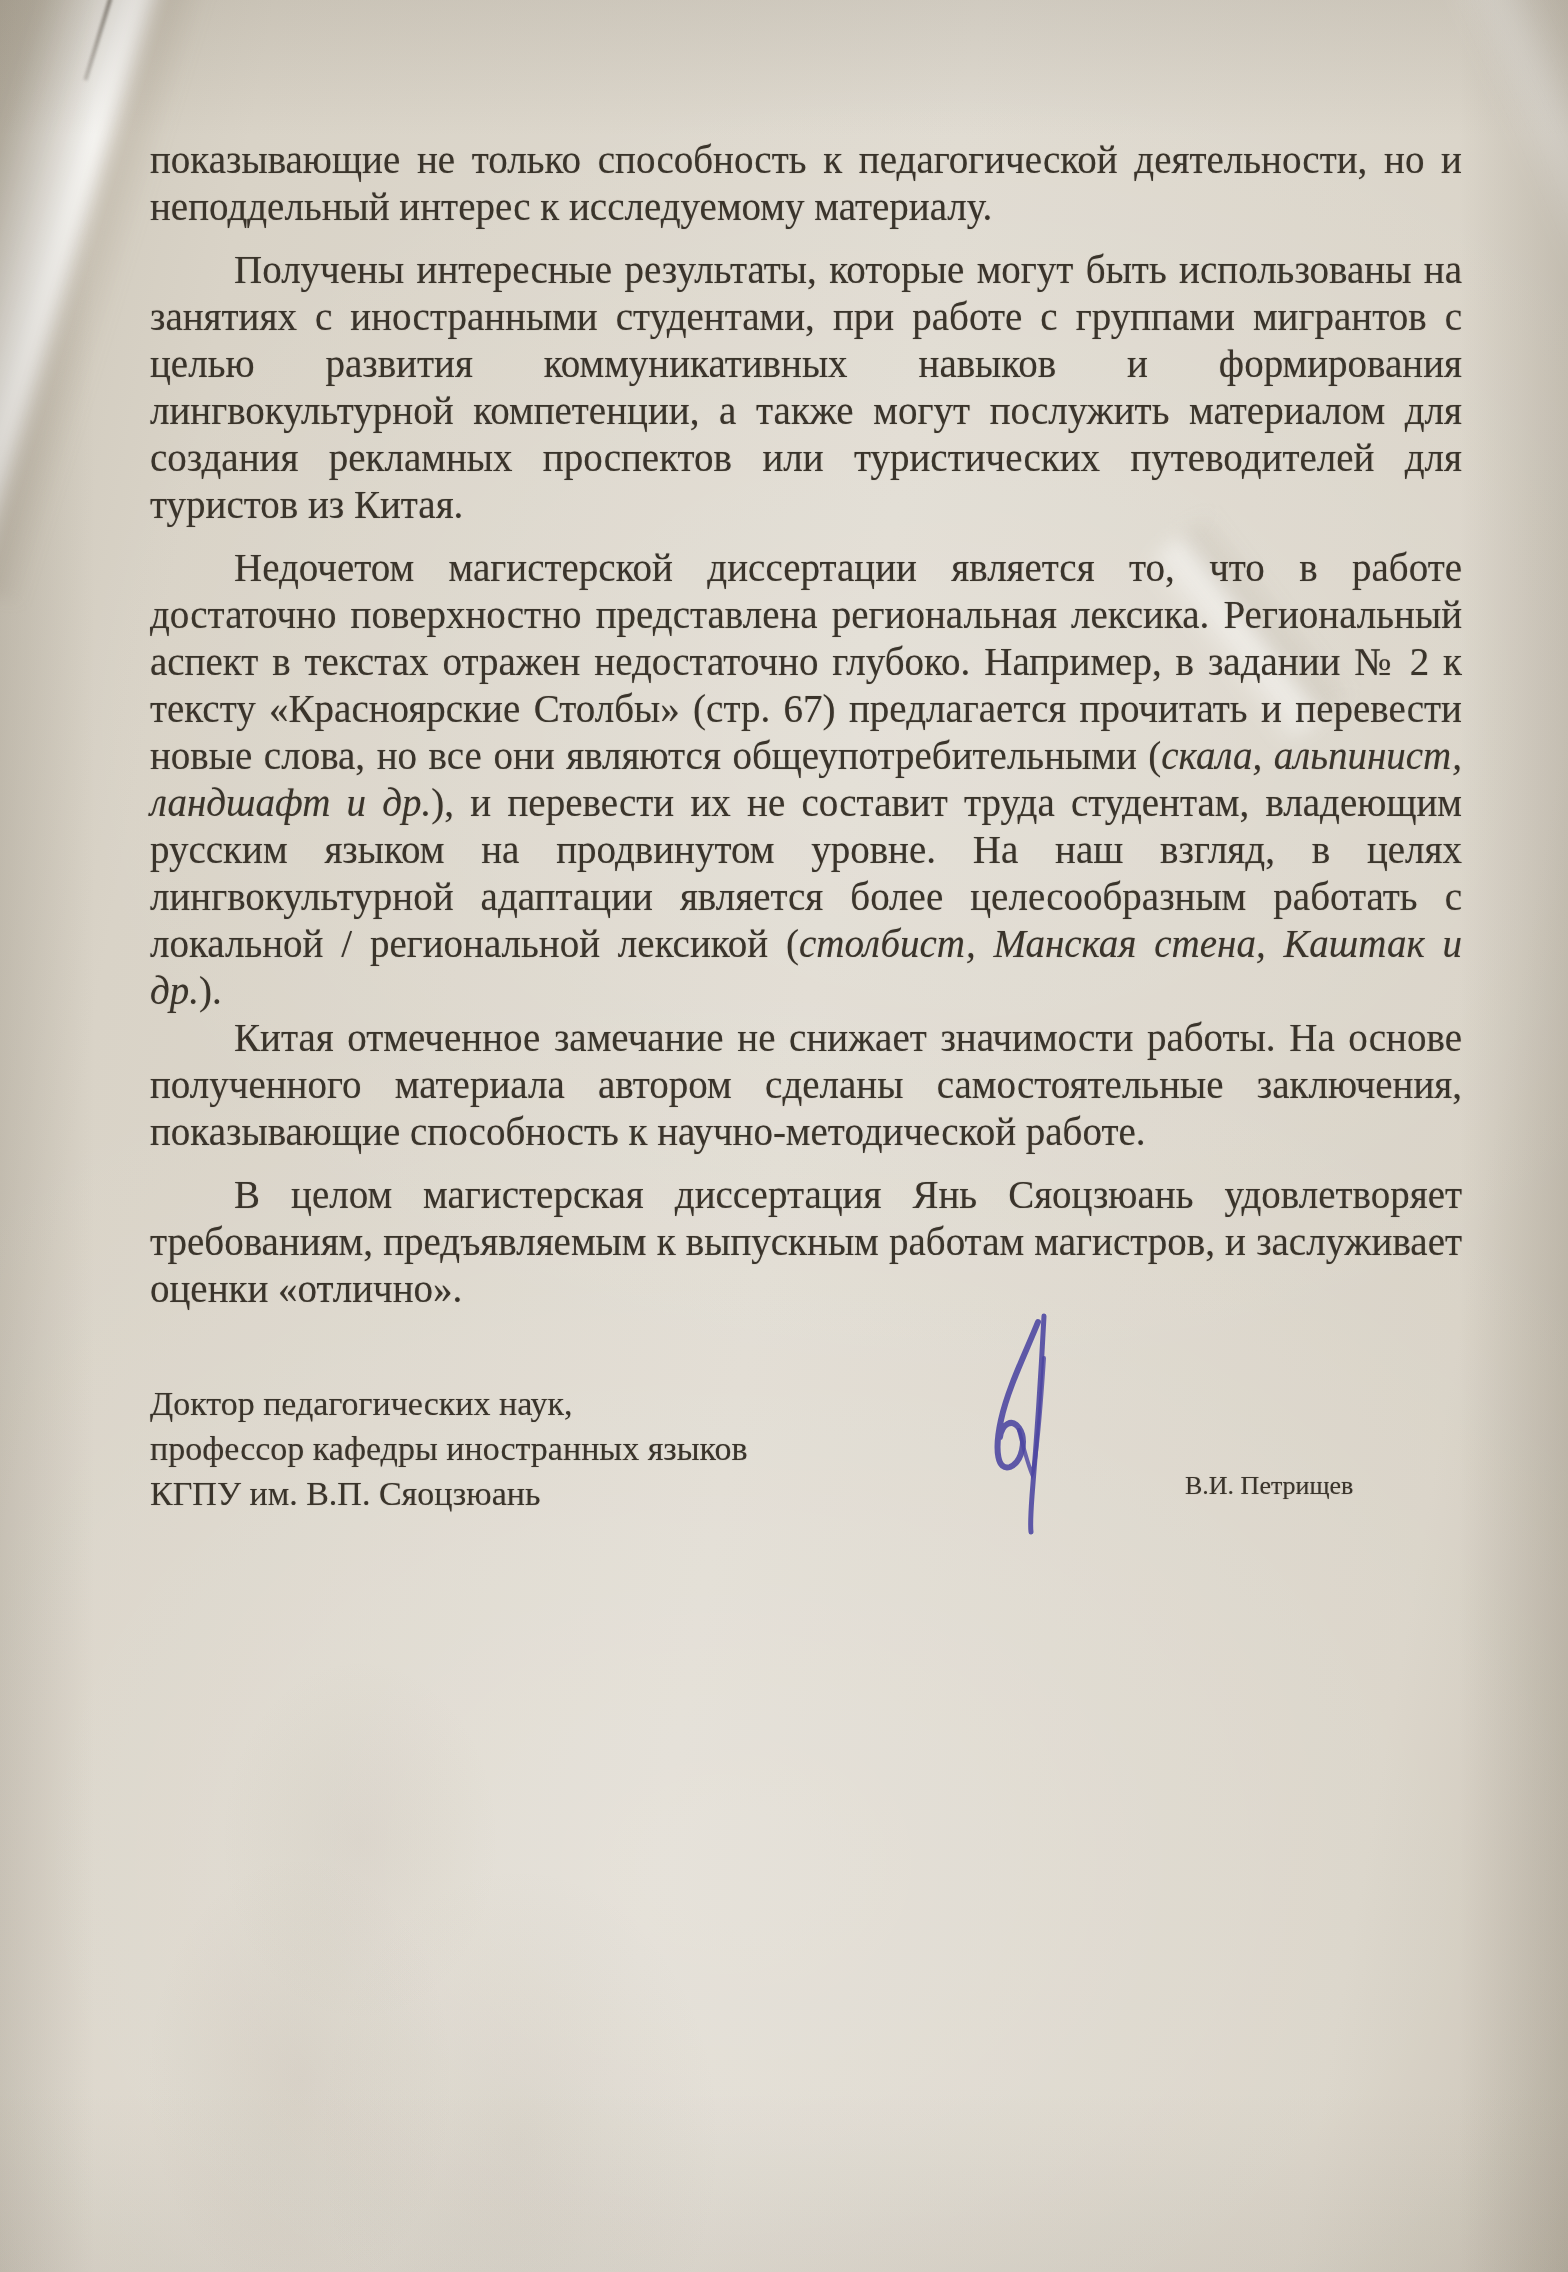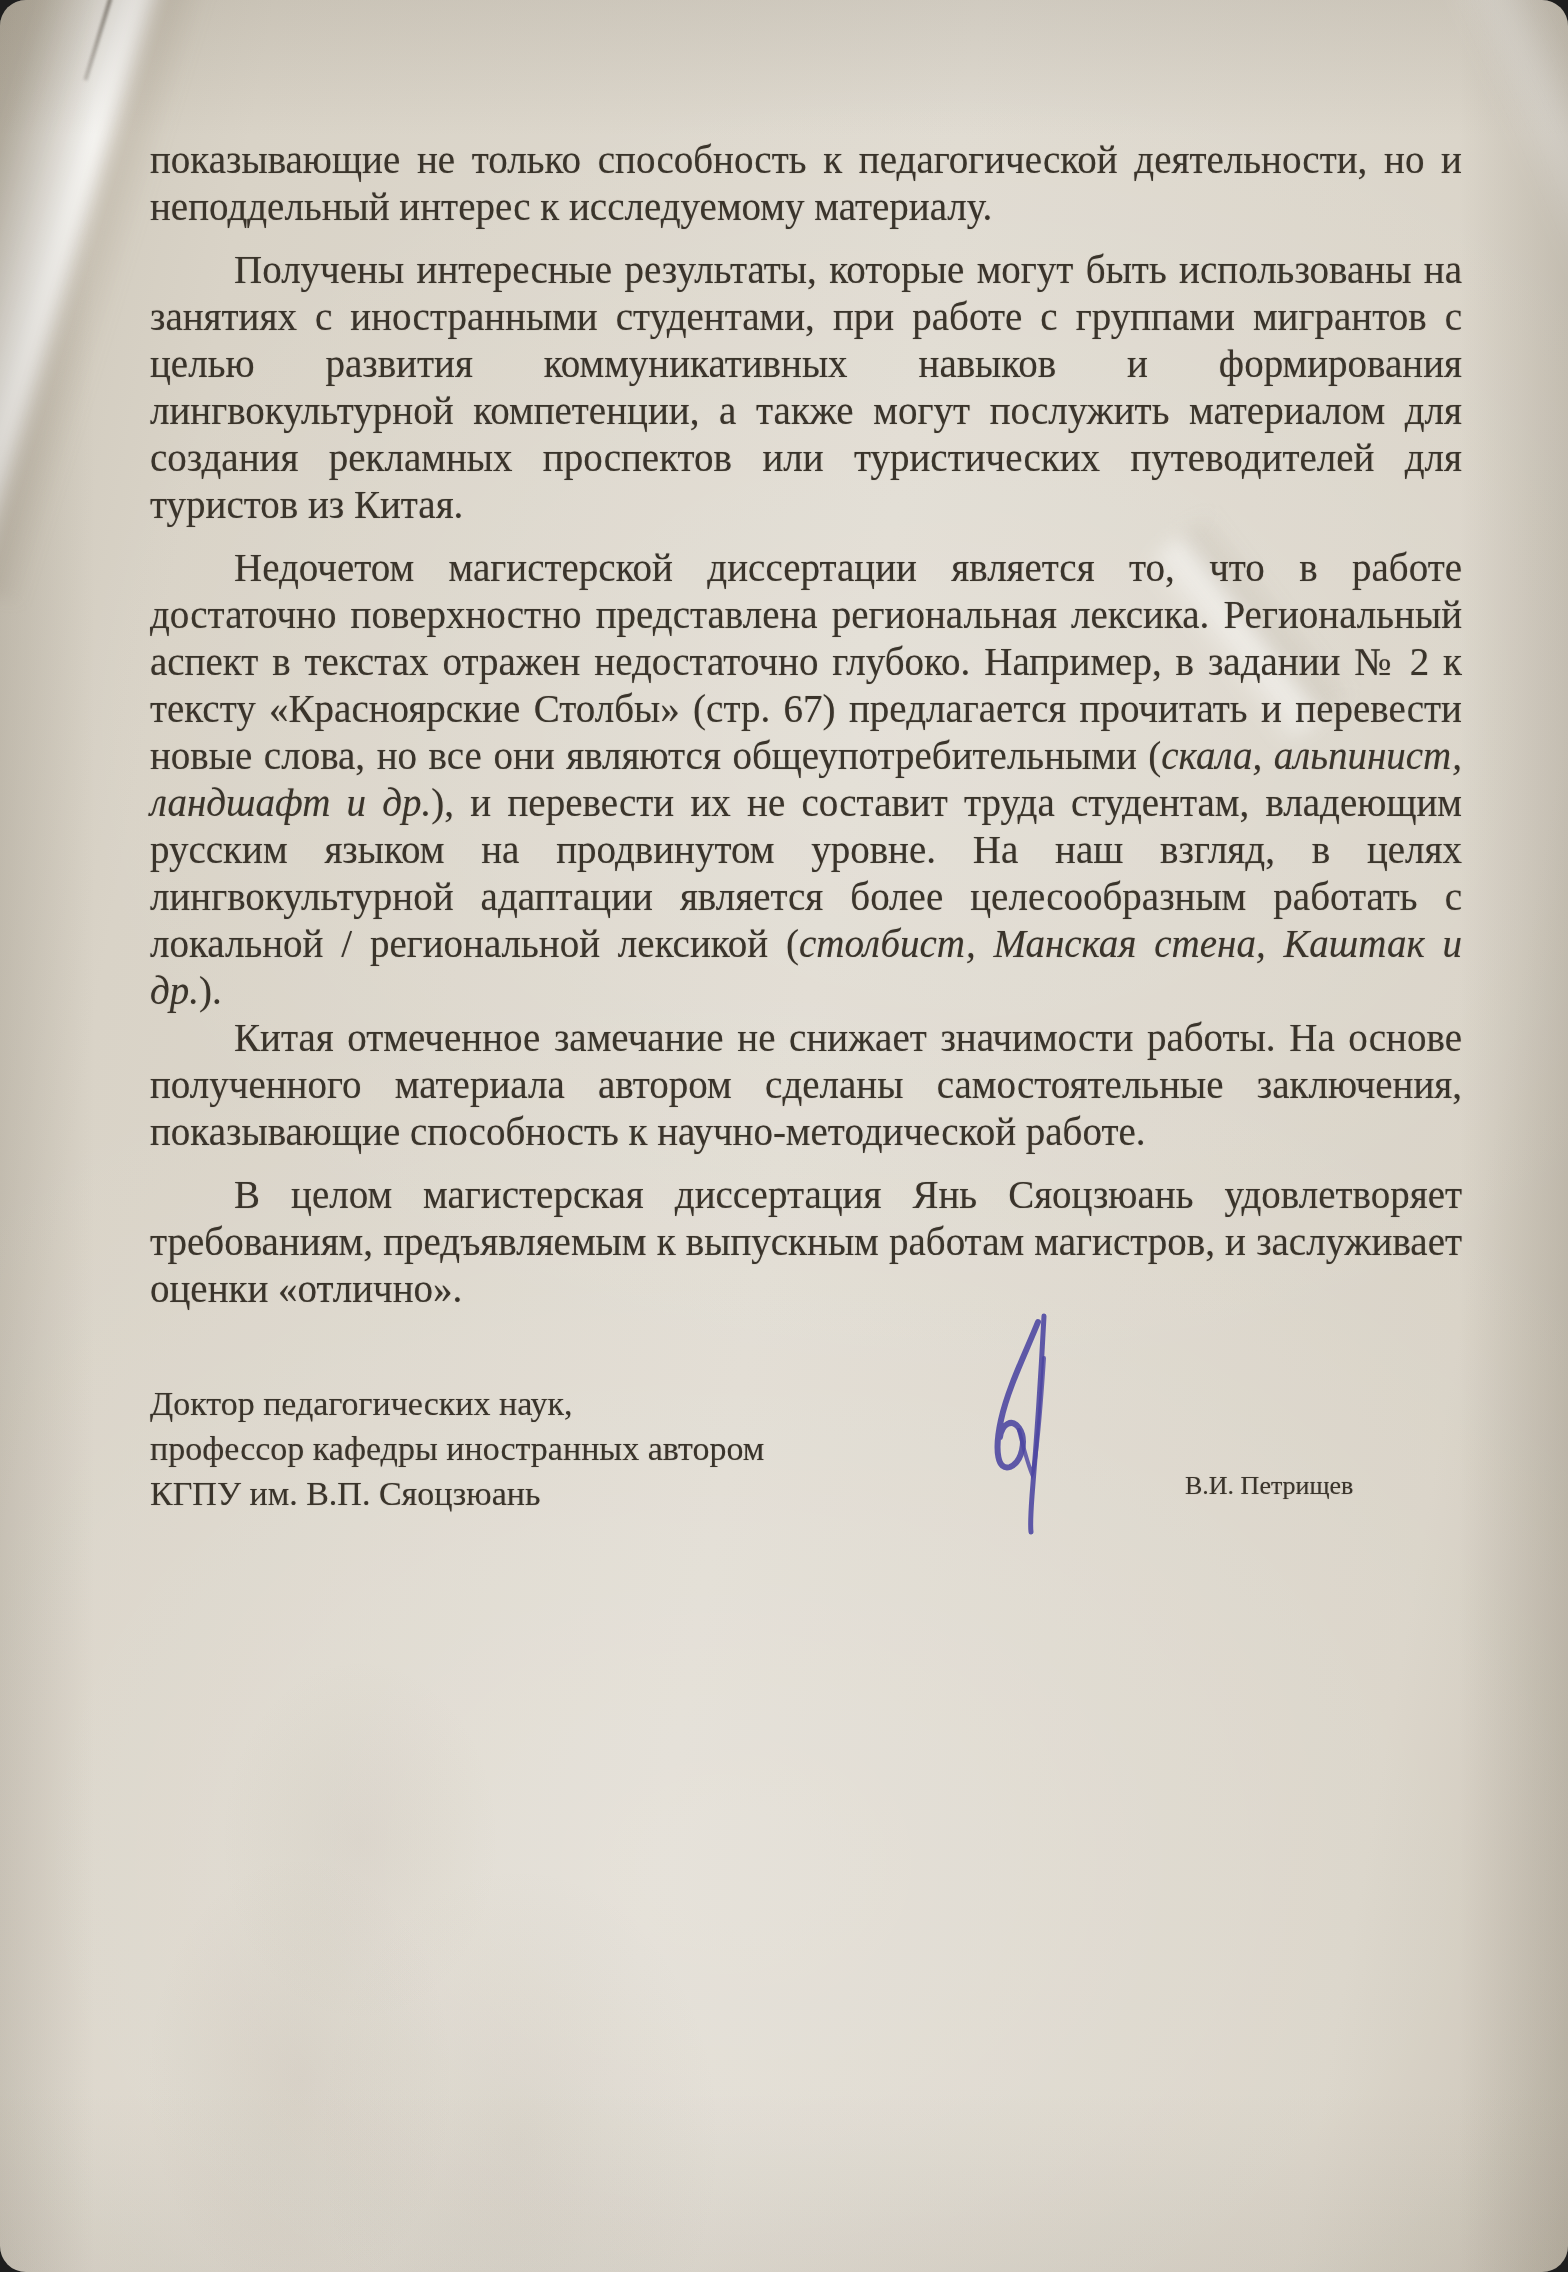--- a/index.html
+++ b/index.html
@@ -6,21 +6,20 @@
   .photo{
     position:relative;
     width:1568px;height:2272px;
     overflow:hidden;
     font-family:"Liberation Serif","DejaVu Serif",serif;
     background:
       radial-gradient(ellipse 1250px 950px at 60% 32%, rgba(255,255,255,.16), transparent 72%),
       radial-gradient(ellipse 1500px 1200px at 46% 82%, rgba(255,255,255,.20), transparent 76%),
       linear-gradient(100deg,#cdc7ba 0%,#d9d3c7 14%,#e0dbd1 50%,#d9d3c7 86%,#c8c1b3 100%);
     background-color:#d8d2c6;
-    border-radius:26px;
   }
   
   .vignette{
     position:absolute;inset:0;pointer-events:none;
     background:
       linear-gradient(to right, rgba(92,82,66,.16), transparent 6%, transparent 93%, rgba(92,82,66,.18)),
       linear-gradient(to bottom, rgba(92,82,66,.12), transparent 6%, transparent 92%, rgba(92,82,66,.08));
   }
   
   .fold-topleft{
@@ -108,21 +107,21 @@
   <div class="body-text">
     <p class="no-indent"><span>показывающие не только способность к педагогической деятельности, но и неподдельный интерес к исследуемому материалу.</span></p>
     <p><span>Получены интересные результаты, которые могут быть использованы на занятиях с иностранными студентами, при работе с группами мигрантов с целью развития коммуникативных навыков и формирования лингвокультурной компетенции, а также могут послужить материалом для создания рекламных проспектов или туристических путеводителей для туристов из Китая.</span></p>
     <p class="no-gap"><span>Недочетом магистерской диссертации является то, что в работе достаточно поверхностно представлена региональная лексика. Региональный аспект в текстах отражен недостаточно глубоко. Например, в задании № 2 к тексту «Красноярские Столбы» (стр. 67) предлагается прочитать и перевести новые слова, но все они являются общеупотребительными (</span><i>скала, альпинист, ландшафт и др.</i><span>), и перевести их не составит труда студентам, владеющим русским языком на продвинутом уровне. На наш взгляд, в целях лингвокультурной адаптации является более целесообразным работать с локальной / региональной лексикой (</span><i>столбист, Манская стена, Каштак и др.</i><span>).</span></p>
     <p><span>Китая отмеченное замечание не снижает значимости работы. На основе полученного материала автором сделаны самостоятельные заключения, показывающие способность к научно-методической работе.</span></p>
     <p><span>В целом магистерская диссертация Янь Сяоцзюань удовлетворяет требованиям, предъявляемым к выпускным работам магистров, и заслуживает оценки «отлично».</span></p>
   </div>
 
   <div class="signature-block">
     <div>Доктор педагогических наук,</div>
-    <div>профессор кафедры иностранных автором</div>
+    <div>профессор кафедры иностранных языков</div>
     <div>КГПУ им. В.П. Сяоцзюань</div>
   </div>
 
   <svg class="signature-svg" viewBox="0 0 120 250" fill="none" xmlns="http://www.w3.org/2000/svg">
     <path stroke="#4b45a1" stroke-width="6" stroke-linecap="round" opacity="0.88" d="M52,24 C40,54 22,90 15,122 C8,154 12,173 24,169 C36,164 41,142 33,130 C26,120 16,126 14,139"></path>
     <path stroke="#4b45a1" stroke-width="5" stroke-linecap="round" opacity="0.88" d="M58,18 C55,76 50,150 46,198 C45,212 44,226 45,234"></path>
     <path stroke="#4b45a1" stroke-width="4" stroke-linecap="round" opacity="0.8" d="M33,132 C38,152 42,166 46,176 C50,166 54,120 58,60"></path>
   </svg>
 
   <div class="reviewer-name">В.И. Петрищев</div>

